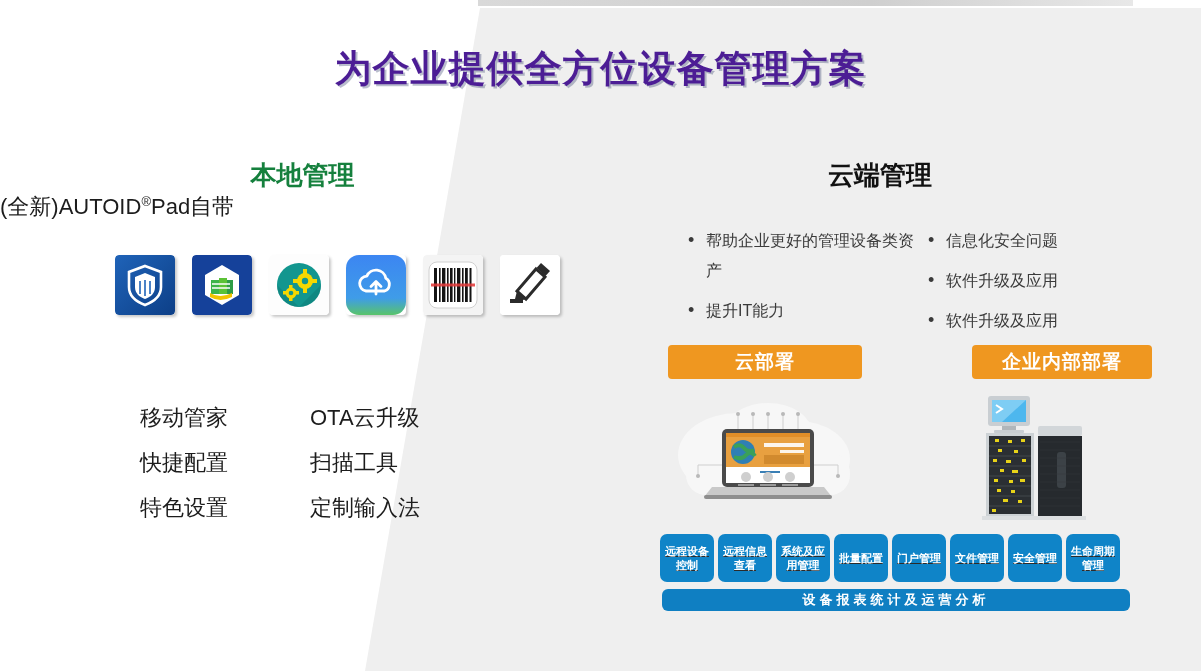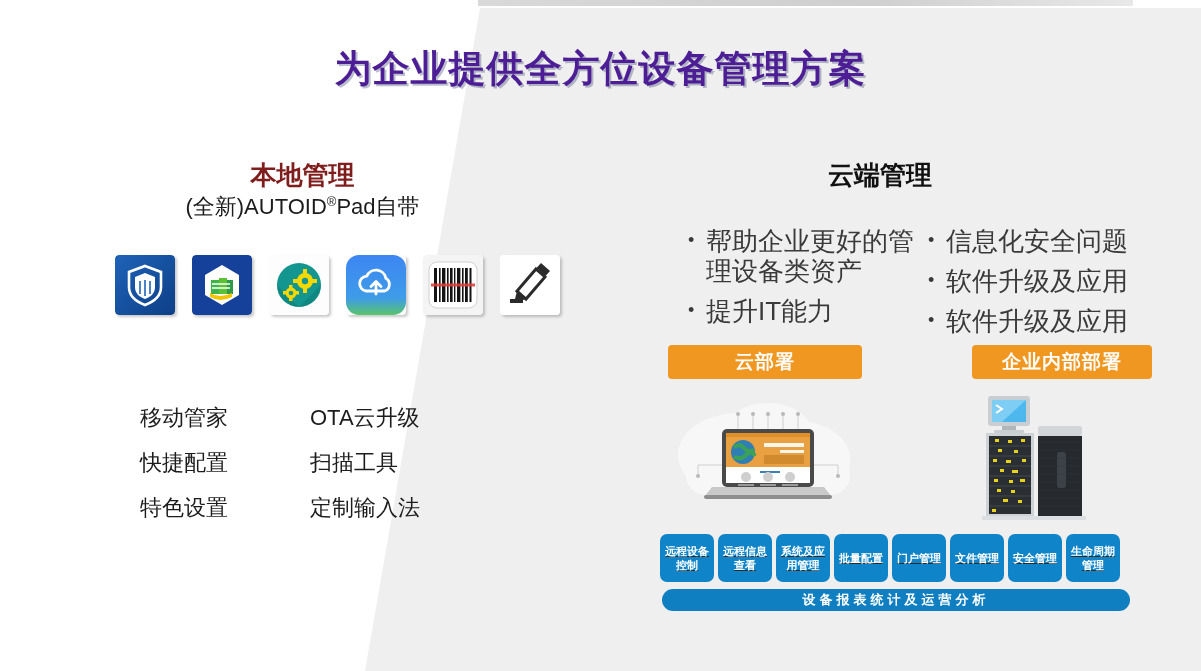--- a/index.html
+++ b/index.html
@@ -37,25 +37,24 @@
     font-size:37px; font-weight:bold;
     letter-spacing:1px;
     color:#4c1d95;
     text-shadow:2px 2px 0 rgba(25,40,90,.30);
   }
 
   
   .left-head {
     position:absolute; top:158px; left:0; width:605px;
     text-align:center;
-    font-size:26px; font-weight:bold; color:#7f1d1d;
+    font-size:26px; font-weight:bold; color:#15803d;
   }
   .left-sub {
     position:absolute; top:192px; left:0; width:605px;
-    text-align:center;
     font-size:22px; color:#1c1c1c;
   }
   .left-sub sup { font-size:13px; vertical-align:super; }
 
   
   .icon-row {
     position:absolute; top:255px; left:115px;
     display:flex; gap:17px;
   }
   .app-icon {
@@ -77,21 +76,21 @@
   .feat.col2 { top:395px; left:310px; }
 
   
   .right-head {
     position:absolute; top:158px; left:640px; width:480px;
     text-align:center;
     font-size:26px; font-weight:bold; color:#111;
   }
   .bullets {
     position:absolute; top:226px;
-    font-size:26px; line-height:30px; color:#3a3a3a;
+    font-size:16px; line-height:30px; color:#3a3a3a;
   }
   .bullets.b1 { left:688px; width:230px; }
   .bullets.b2 { left:928px; width:200px; }
   .bullets li { list-style:none; margin-bottom:10px; position:relative; padding-left:18px; }
   .bullets li::before {
     content:"•"; position:absolute; left:0; top:-1px;
     font-size:18px; color:#3a3a3a;
   }
 
   
@@ -121,21 +120,21 @@
     border-radius:7px;
     color:#fff; font-size:11px; font-weight:bold;
     line-height:14px;
     display:flex; align-items:center; justify-content:center;
     text-align:center;
     padding:2px;
   }
   .bottom-bar {
     position:absolute; top:589px; left:662px;
     width:468px; height:22px;
-    background:#0f7fc2; border-radius:11px;
+    background:#0f7fc2; border-radius:6px;
     color:#fff; font-size:13px; font-weight:bold;
     letter-spacing:4px;
     display:flex; align-items:center; justify-content:center;
   }
 </style>
 </head>
 <body>
 
 <div id="slide">
 

